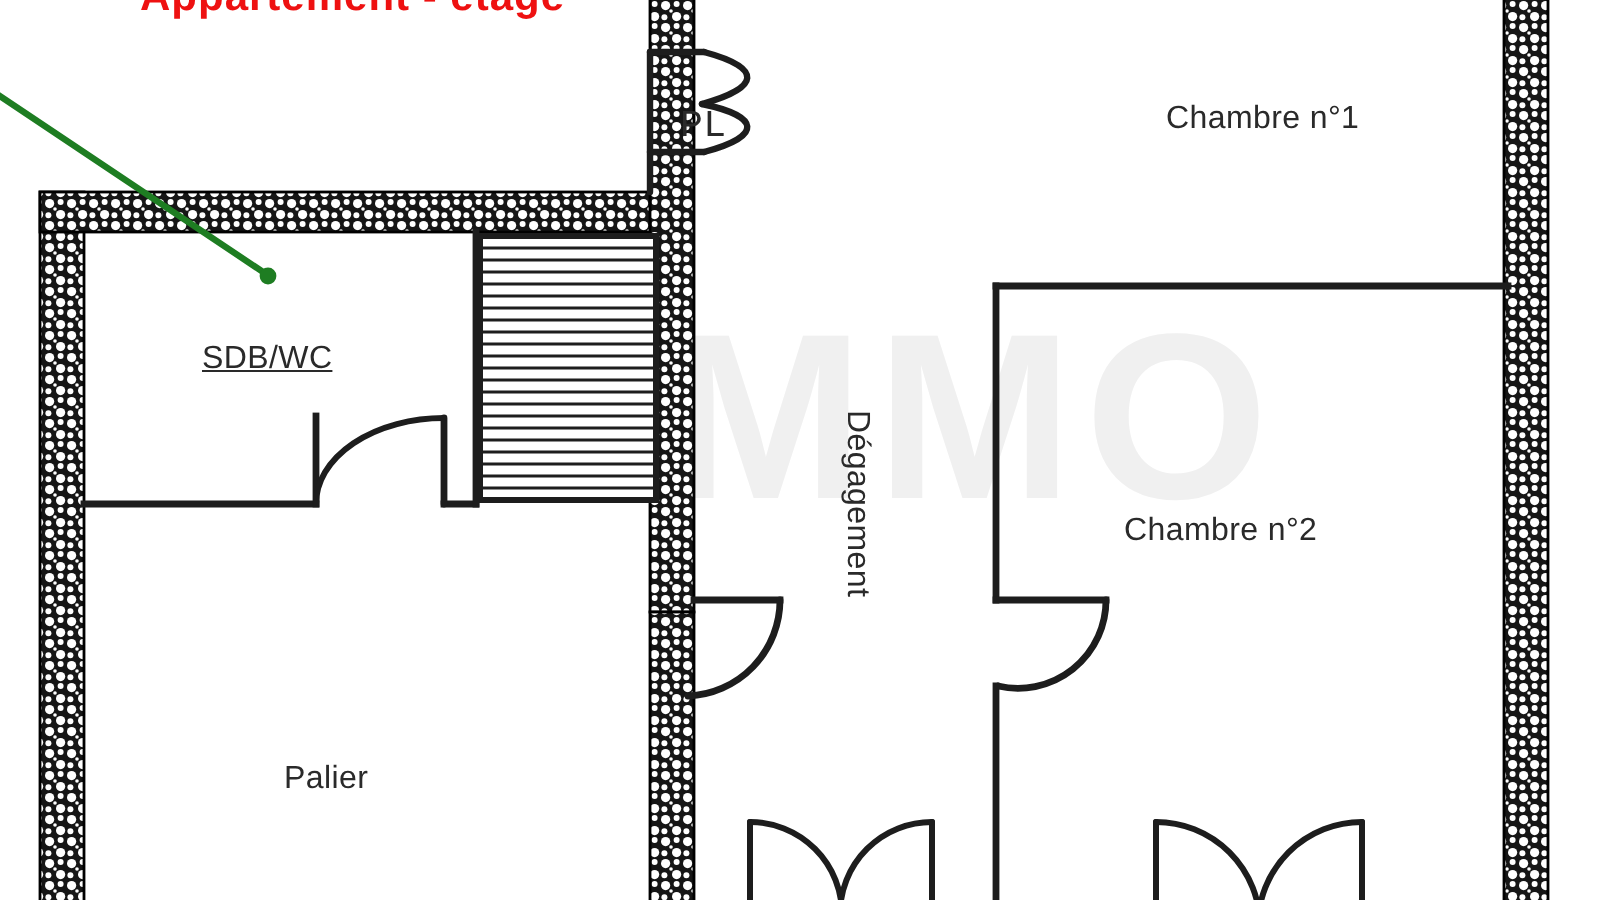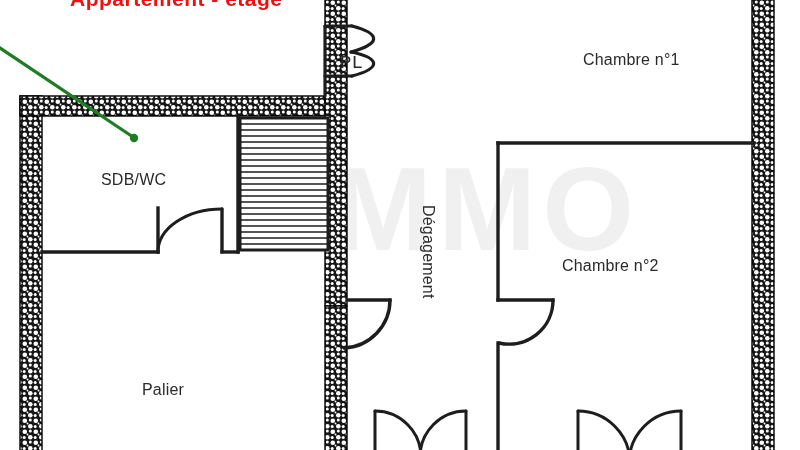--- a/index.html
+++ b/index.html
@@ -181,21 +181,21 @@
 
     </g>
   </svg>
 
   <div id="title-banner">Appartement - étage</div>
 
   <div class="room-label" style="left:583px; top:51px;">Chambre n°1</div>
 
   <div class="room-label" style="left:562px; top:257px;">Chambre n°2</div>
 
-  <div class="room-label" style="left:101px; top:171px;">SDB/WC</div>
+  <div class="room-label" style="left:101px; top:171px;text-decoration:underline;">SDB/WC</div>
 
   <div class="room-label" style="left:142px; top:347px;margin-top:34px;">Palier</div>
 
   <div class="room-label vertical" style="left:437px; top:205px; transform: rotate(90deg);">Dégagement</div>
 
   <div class="room-label" style="left:340px; top:52px; font-size:19px;font-family:Liberation Mono, monospace;">PL</div>
 
 </div>
 
 </body></html>

